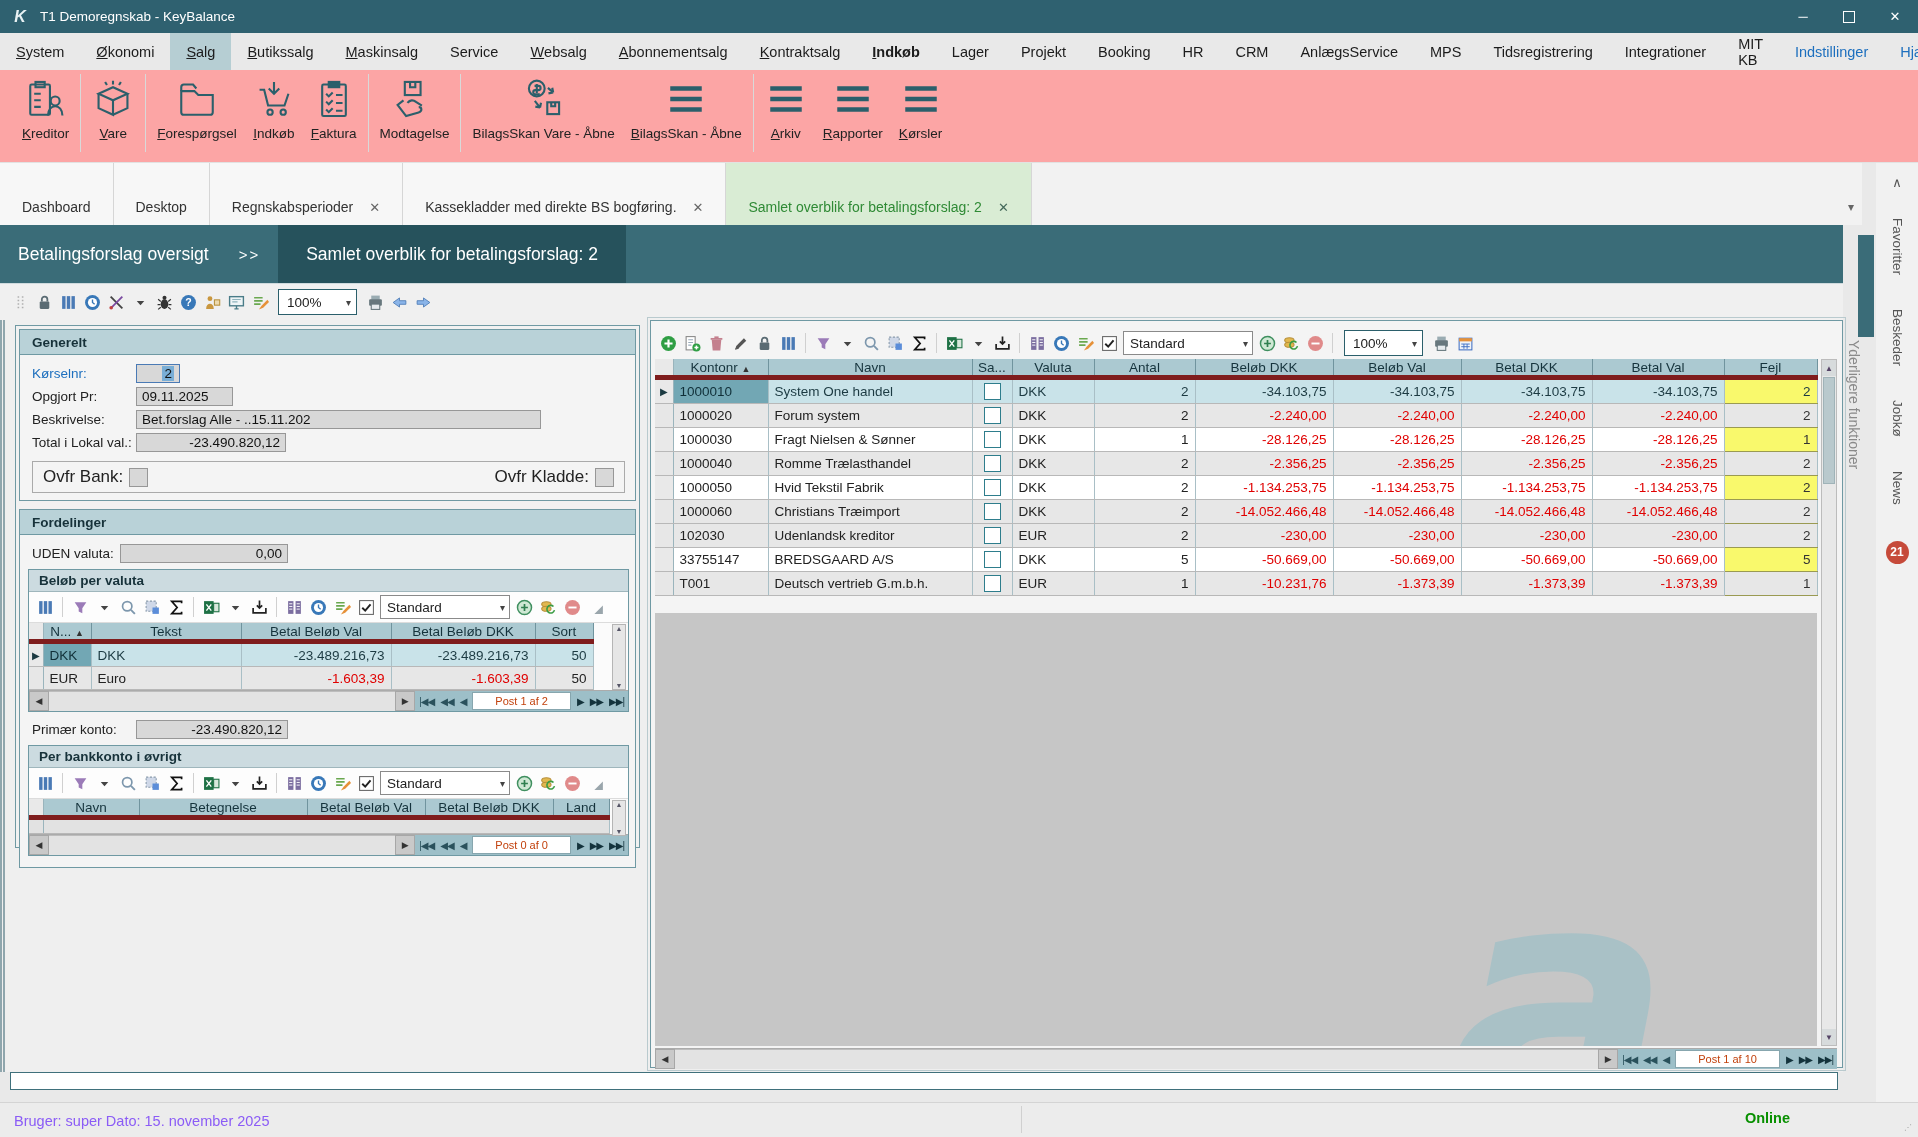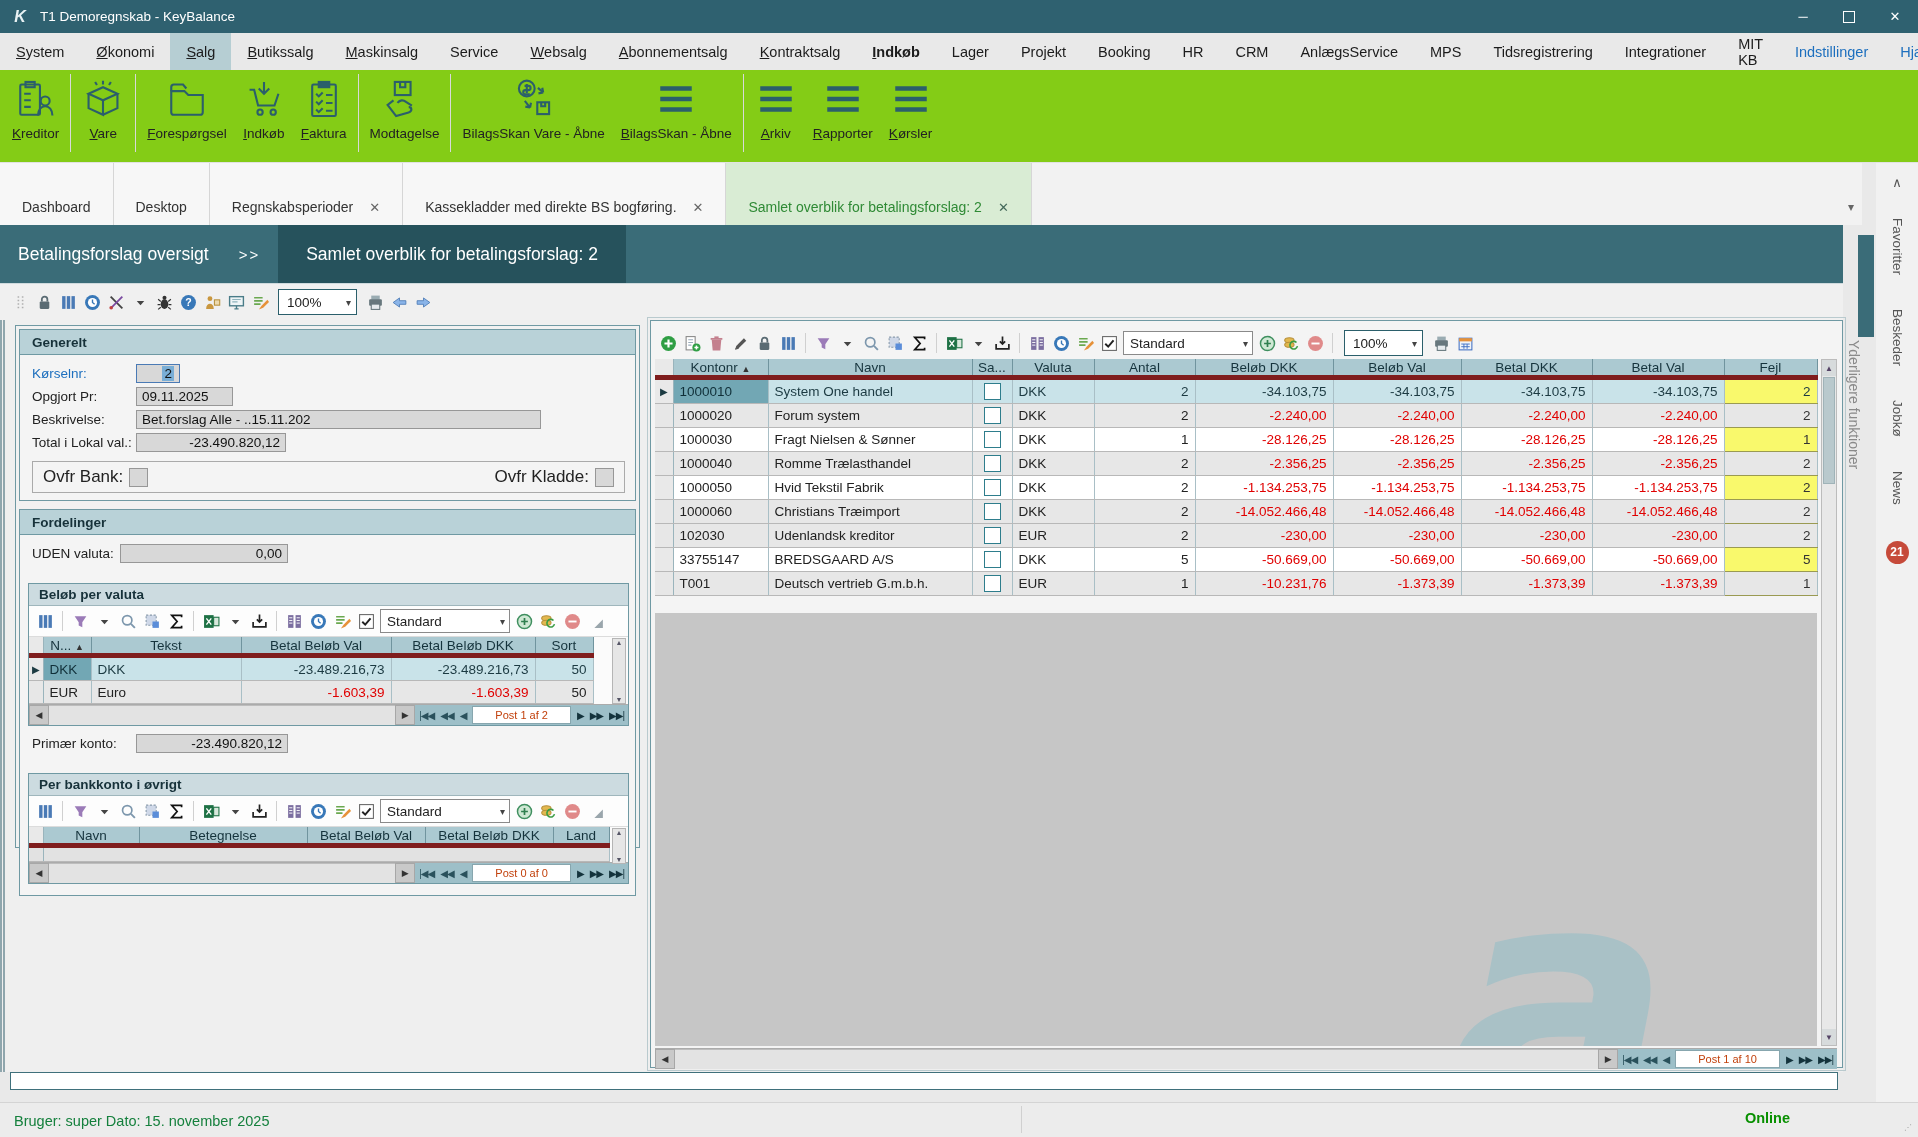--- a/index.html
+++ b/index.html
@@ -16,22 +16,22 @@
   .winbtn{width:46px;height:100%;display:flex;align-items:center;justify-content:center;font-size:13px;color:#fff;}
   .maxglyph{width:10px;height:10px;border:1.4px solid #fff;display:inline-block;}
   
   .menubar{left:0;top:33px;width:1918px;height:37px;background:#e9e9e9;display:flex;align-items:stretch;font-size:14.5px;}
   .mi{display:flex;align-items:center;padding:0 16px;color:#1c1c1c;cursor:default;}
   .mi.hl{background:#b6ced3;}
   .mi.active{font-weight:bold;}
   .mi.link{color:#1d6fbe;}
   .mi u{text-decoration:underline;}
   
-  .ribbon{left:0;top:70px;width:1918px;height:93px;background:#84cc16;border-bottom:1px solid #e2e2e2;
-          display:flex;align-items:flex-start;padding-left:4px;box-sizing:border-box;}
+  .ribbon{left:0;top:70px;width:1918px;height:93px;background:#fca5a5;border-bottom:1px solid #e2e2e2;
+          display:flex;align-items:flex-start;padding-left:14px;box-sizing:border-box;}
   .rgroup{display:flex;align-items:flex-start;height:86px;}
   .rsep{width:1px;background:#d9d9d9;height:78px;margin:4px 3px 0 3px;}
   .rbtn{display:flex;flex-direction:column;align-items:center;padding:5px 8px 0 8px;}
   .ricon{height:48px;display:flex;align-items:center;justify-content:center;}
   .ricon svg{width:42px;height:42px;}
   .rlabel{font-size:13.5px;color:#222;margin-top:3px;white-space:nowrap;}
   .rlabel u{text-decoration:underline;}
   
   .tabrow{left:0;top:163px;width:1862px;height:62px;background:#f2f2f2;display:flex;align-items:stretch;}
   .tab{display:flex;align-items:flex-end;padding:0 22px 10px 22px;border-right:1px solid #d6d6d6;
@@ -70,21 +70,21 @@
   .flabel{width:104px;color:#222;white-space:nowrap;}
   .flabel.blue{color:#1d6fbe;}
   .ffield{height:19px;background:#d8d8d8;border:1px solid #979797;display:flex;align-items:center;
           padding:0 5px;font-size:13.5px;color:#111;box-sizing:border-box;white-space:nowrap;}
   .ffield.r{justify-content:flex-end;}
   .ffield.focus{border-color:#4a7ab5;}
   .seltext{background:#79aed6;padding:0 2px;}
   .ovfrbox{border:1px solid #aaa;margin:7px 6px 2px 6px;height:30px;display:flex;align-items:center;
            padding:0 10px;font-size:17px;background:#f4f4f4;}
   .graycb{width:17px;height:17px;background:#d8d8d8;border:1px solid #979797;margin-left:6px;}
-  .subbox{border:1px solid #6f99a3;margin:18px 2px 6px 2px;background:#fbfbfb;position:relative;}
+  .subbox{border:1px solid #6f99a3;margin:4px 2px 6px 2px;background:#fbfbfb;position:relative;}
   .subhead{height:21px;background:#ccdbe0;display:flex;align-items:center;padding-left:10px;
            font-weight:bold;font-size:13.5px;color:#17323a;border-bottom:1px solid #9fb6bc;}
   .minitb{height:30px;background:#fdfdfd;border-bottom:1px solid #dcdcdc;padding-left:6px;}
   
   table.dt{border-collapse:collapse;table-layout:fixed;font-size:13.5px;}
   table.dt th{background:#abc9d1;color:#15333c;font-weight:normal;height:16px;border-right:1px solid #70949e;
               border-bottom:5px solid #7f1d1d;text-align:center;padding:0 4px;overflow:hidden;white-space:nowrap;}
   table.dt td{height:22px;border-right:1px solid #a9bfc6;border-bottom:1px solid #b8b8b8;background:#fff;
               padding:0 6px;overflow:hidden;white-space:nowrap;color:#222;}
   table.dt td.mk,table.dt th.mk{padding:0;text-align:center;background:#e9e9e9;border-right:1px solid #9ab4bc;
@@ -133,21 +133,21 @@
   .sb-indicator{left:1858px;top:235px;width:16px;height:102px;background:#3a6c78;}
   .sidebar{left:1876px;top:163px;width:42px;height:939px;background:#f1f1f1;display:flex;flex-direction:column;align-items:center;}
   .sb-chev{margin-top:12px;font-size:13px;color:#555;}
   .sb-items{margin-top:28px;display:flex;flex-direction:column;align-items:center;gap:34px;}
   .sb-item{writing-mode:vertical-rl;font-size:13.5px;color:#555;}
   .sb-badge{width:23px;height:23px;border-radius:50%;background:#c64a3a;color:#fff;font-size:12px;font-weight:bold;
             display:flex;align-items:center;justify-content:center;margin-top:2px;}
   
   .msgstrip{left:10px;top:1072px;width:1828px;height:18px;background:#fff;border:1px solid #3f707b;box-sizing:border-box;}
   .statusbar{left:0;top:1102px;width:1918px;height:35px;background:#ececec;border-top:1px solid #d4d4d4;
-             display:flex;align-items:center;font-size:14.5px;color:#15803d;}
+             display:flex;align-items:center;font-size:14.5px;color:#8b5cf6;}
   .statusbar .sb-user{margin-left:14px;}
   .statusbar .sb-date{margin-left:4px;}
   .sdiv{position:absolute;left:1021px;top:1106px;width:1px;height:27px;background:#d0d0d0;}
   .online{position:absolute;right:128px;top:1110px;font-weight:bold;color:#089000;font-size:14.5px;}
   .grip{position:absolute;right:4px;top:1126px;width:10px;height:8px;color:#9a9a9a;font-size:8px;line-height:4px;}
 </style>
 </head>
 <body>
 
 <div id="app">

